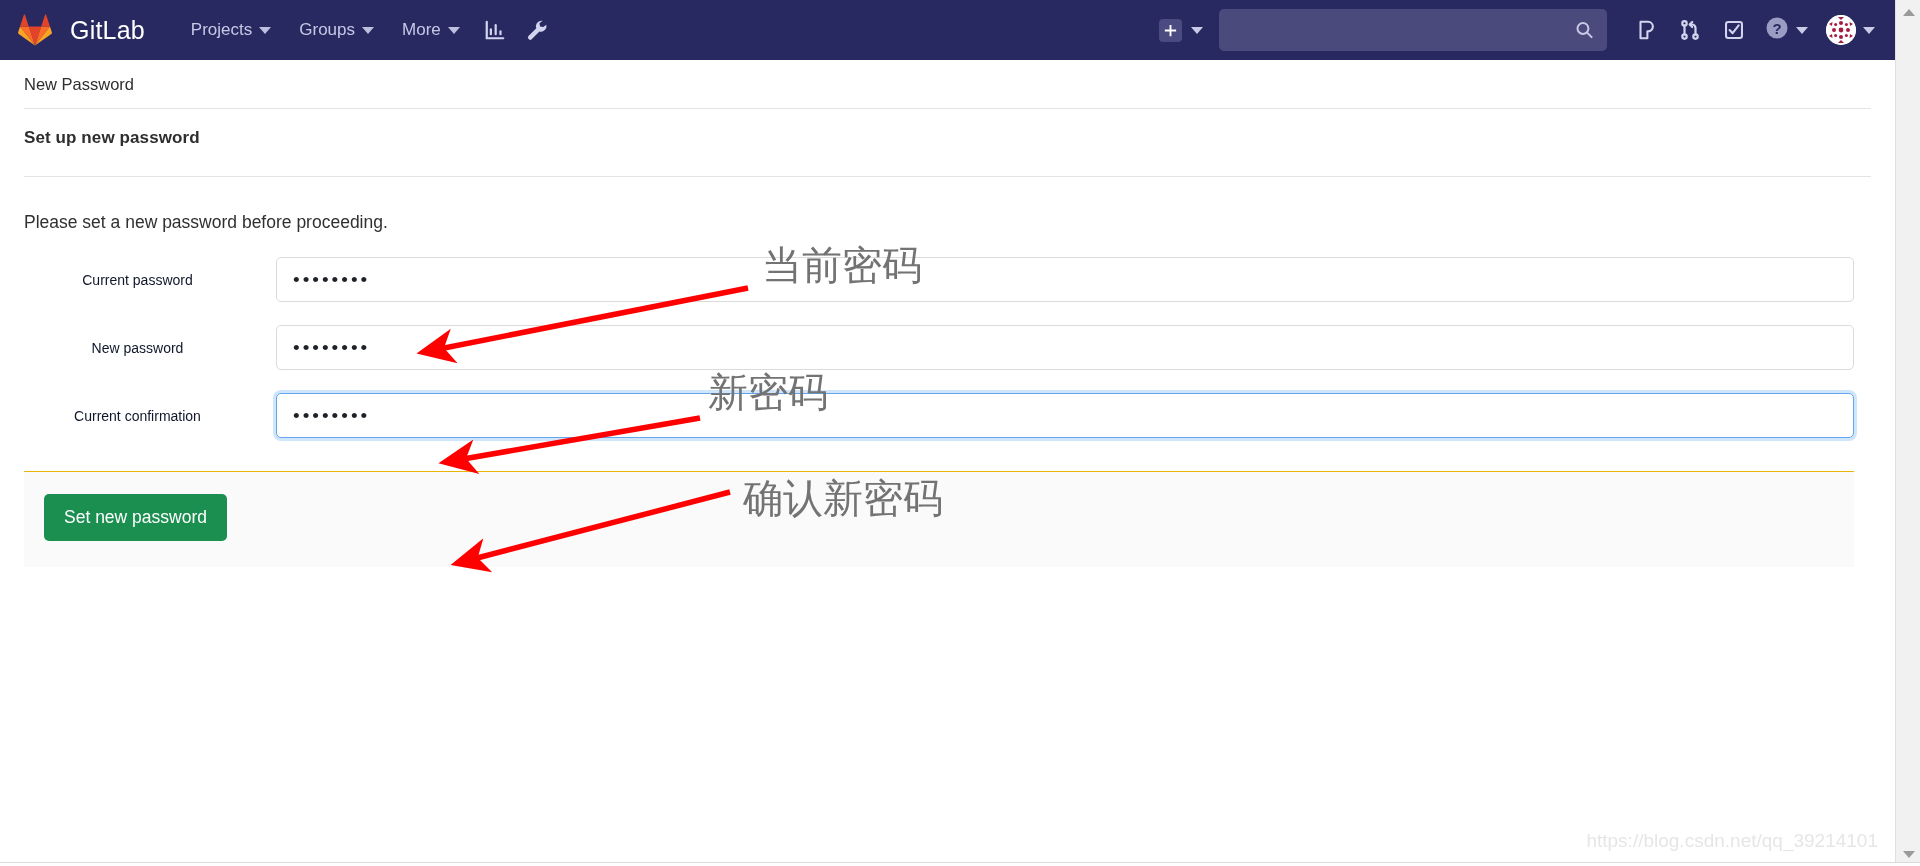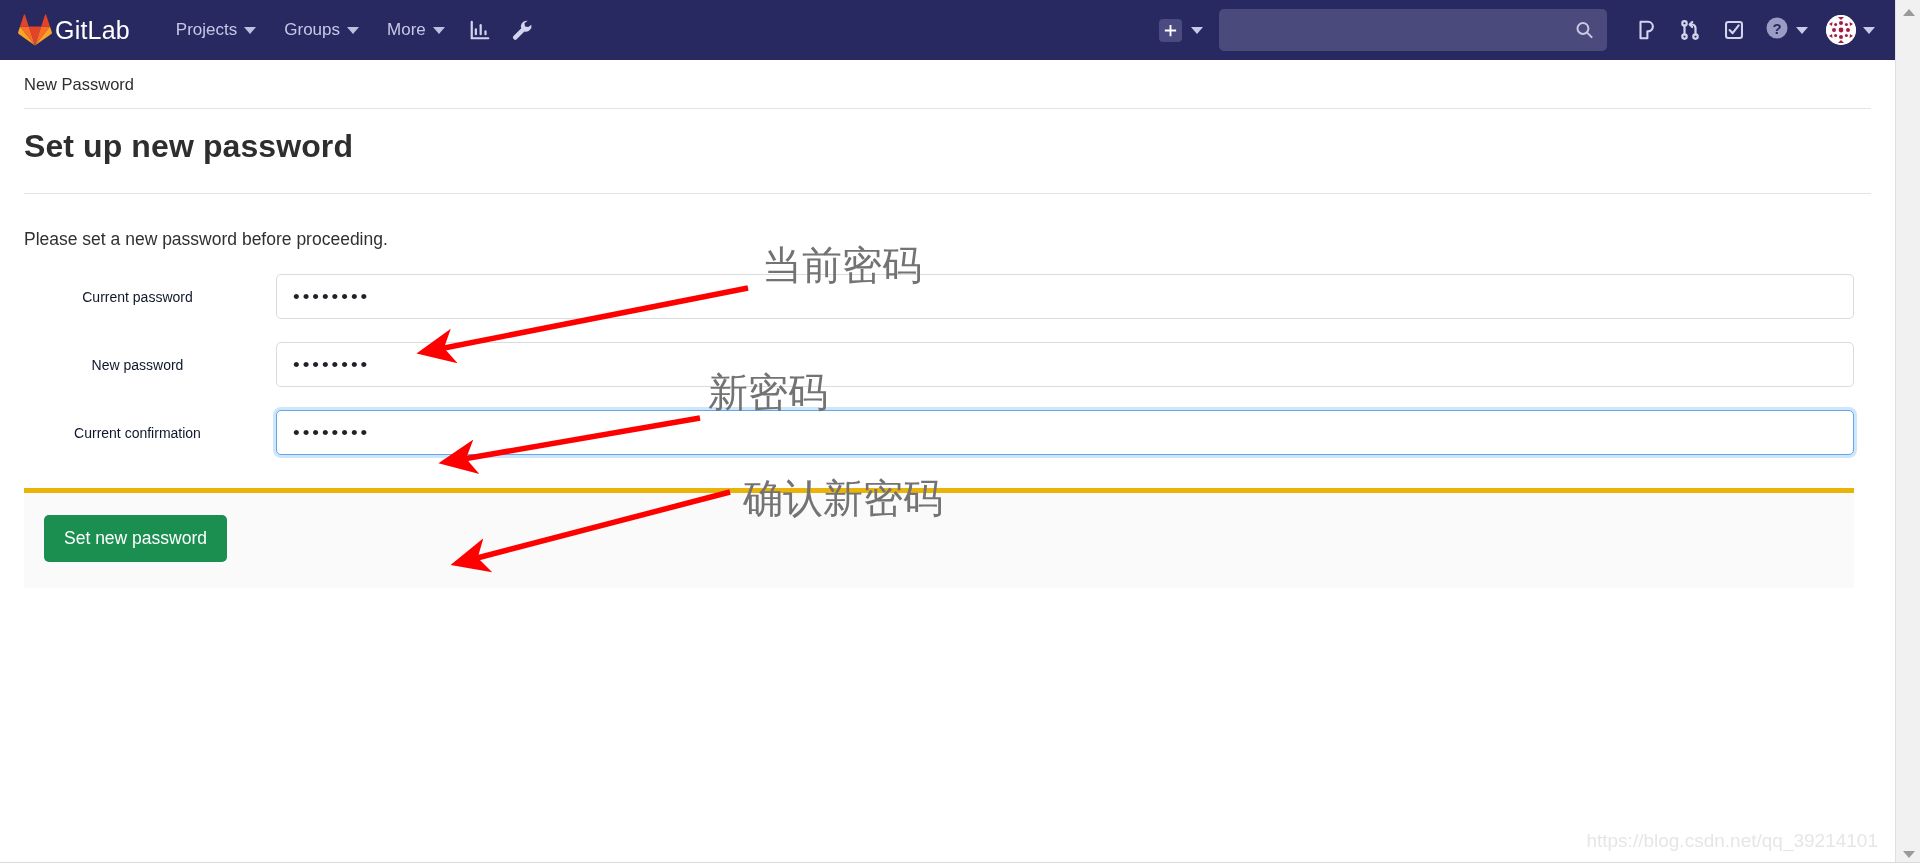--- a/index.html
+++ b/index.html
@@ -26,21 +26,21 @@
     height: 60px;
     background: #292961;
     display: flex;
     align-items: center;
     padding: 0 12px 0 18px;
   }
 
   .brand {
     display: flex;
     align-items: center;
-    gap: 3px;
+    gap: 18px;
     margin-right: 32px;
     cursor: pointer;
   }
   .brand-logo { width: 34px; height: 32px; display: block; }
   .brand-name {
     color: #ffffff;
     font-size: 25px;
     letter-spacing: 0.2px;
   }
 
@@ -165,21 +165,21 @@
   .content {
     position: absolute;
     top: 108px; left: 0;
     width: 1895px;
     padding: 0 24px;
   }
 
   .divider { height: 1px; background: #e4e4e4; width: 100%; }
 
   .page-title {
-    font-size: 32px;
+    font-size: 17px;
     font-weight: bold;
     color: #2e2e2e;
     margin: 19px 0 28px 0;
     letter-spacing: 0.1px;
   }
 
   .intro {
     margin-top: 31px;
     color: #303030;
     font-size: 17.5px;
@@ -218,21 +218,21 @@
     margin-right: 17px;
   }
   .form-field.focused {
     border: 1px solid #63a6e9;
     box-shadow: 0 0 0 3px #cfe5fb;
   }
   .dots { line-height: 1; }
 
   .form-footer {
     margin-top: 33px;
-    border-top: 5px solid #eab308;
+    border-top: 1px solid #eab308;
     background: #fafafa;
     padding: 22px 0 26px 20px;
     width: calc(100% - 17px);
   }
   .submit-btn {
     background: #1a8f50;
     color: #ffffff;
     border: none;
     border-radius: 5px;
     font-size: 17.5px;

